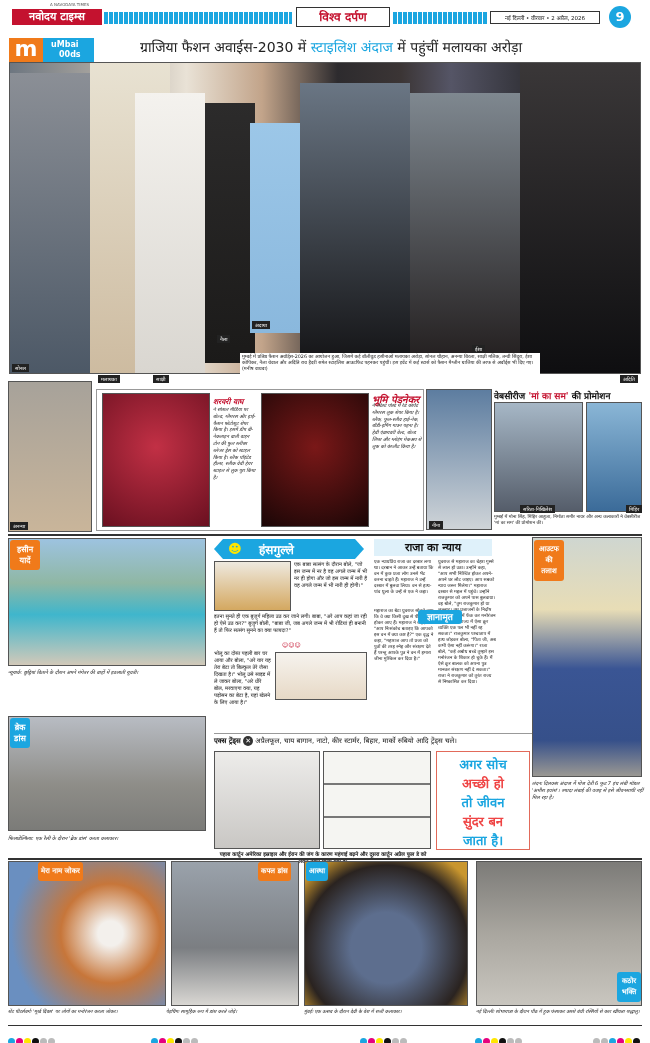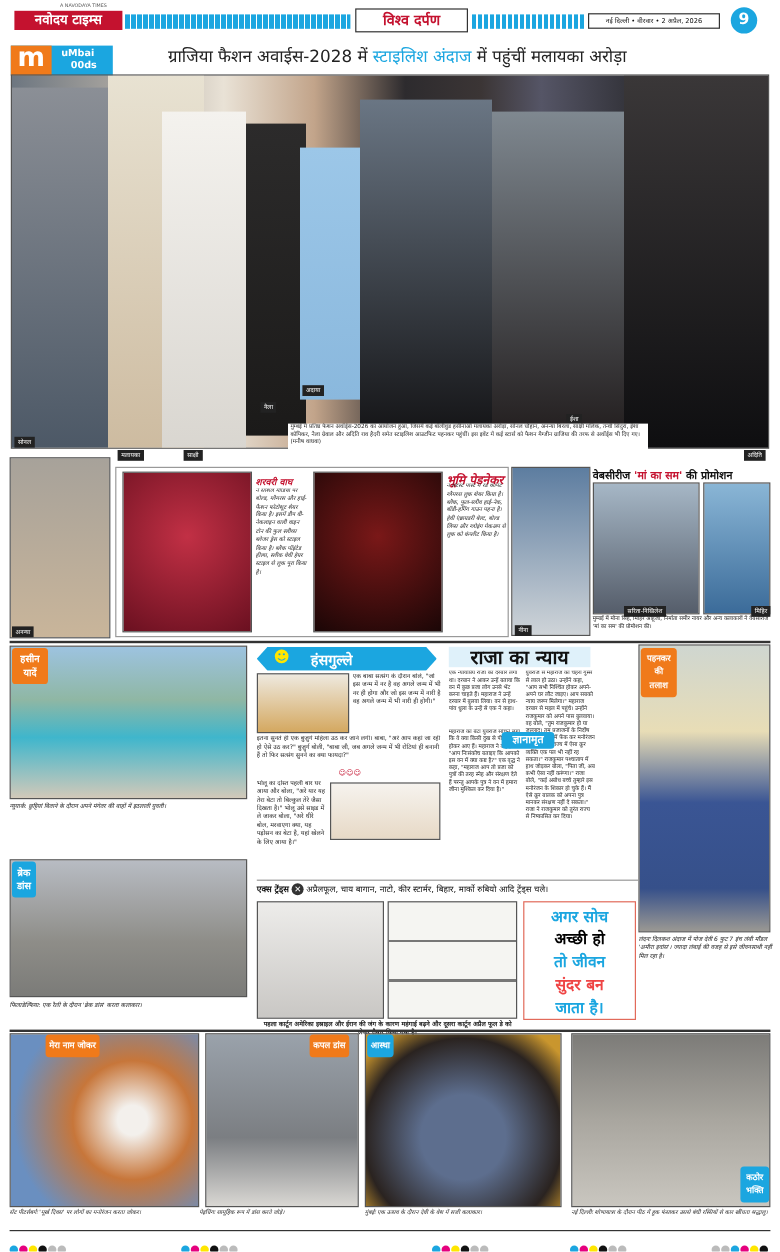--- a/index.html
+++ b/index.html
@@ -28,21 +28,21 @@
   <div class="abs" style="left:609px;top:6px;width:22px;height:22px;border-radius:50%;background:#1ba6e0;color:#fff;font-weight:bold;font-size:13px;text-align:center;line-height:22px">9</div>
 </div>
 
 <div class="abs" style="left:9px;top:38px;width:85px;height:25px;background:#1ba6e0">
   <div class="abs" style="left:0;top:0;width:34px;height:25px;background:#f07a1a;color:#fff;font-weight:bold;font-size:22px;text-align:center;line-height:22px">m</div>
   <div class="abs" style="left:42px;top:2px;color:#fff;font-weight:bold;font-size:8px">uMbai</div>
   <div class="abs" style="left:50px;top:12px;color:#fff;font-weight:bold;font-size:8px">00ds</div>
 </div>
 
 <div class="abs" style="left:140px;top:37px;width:420px;font-size:14px;color:#222;white-space:nowrap">
-  <span>ग्राजिया फैशन अवाईस-2028 में </span><span style="color:#1ba6e0">स्टाइलिश अंदाज</span><span> में पहुंचीं मलायका अरोड़ा</span>
+  <span>ग्राजिया फैशन अवाईस-2030 में </span><span style="color:#1ba6e0">स्टाइलिश अंदाज</span><span> में पहुंचीं मलायका अरोड़ा</span>
 </div>
 <div class="abs" style="left:155px;top:64px;width:290px;height:18px;background:#1b8fd0;color:#fff;font-weight:bold;font-size:9px;text-align:center;line-height:18px;border-radius:2px">साक्षी मलिक, ईशा कोपिकर और नैला ग्रेवाल ने भी बढ़ाई इवेंट की शोभा</div>
 
 <div class="photo" style="left:9px;top:62px;width:632px;height:312px;background:linear-gradient(90deg,#6d7680 0%,#b9b2a8 18%,#e9e2d6 28%,#c2a48a 40%,#2d2b2e 52%,#3b3535 62%,#556 70%,#2a2a2e 85%,#1a1a1e 100%)">
   <div class="abs" style="left:0;top:10px;width:80px;height:302px;background:linear-gradient(#8b8f96,#4c5866)"></div>
   <div class="abs" style="left:80px;top:0;width:80px;height:312px;background:linear-gradient(#e8e2d2,#cdbba0)"></div>
   <div class="abs" style="left:125px;top:30px;width:70px;height:282px;background:linear-gradient(#f4f2ee,#d9d6d0)"></div>
   <div class="abs" style="left:195px;top:40px;width:50px;height:260px;background:linear-gradient(#2c2b2b,#1b1a19)"></div>
   <div class="abs" style="left:240px;top:60px;width:50px;height:210px;background:linear-gradient(#9cc7e8,#8ab8dd)"></div>
   <div class="abs" style="left:290px;top:20px;width:110px;height:280px;background:linear-gradient(#6a7684,#141416)"></div>
@@ -94,44 +94,44 @@
   <span style="position:absolute;left:14px;top:2px;font-size:13px;color:#ffe600">☻</span>
   <span style="position:absolute;left:45px;top:2px;color:#fff;font-weight:bold;font-size:12px">हंसगुल्ले</span>
 </div>
 <div class="photo" style="left:214px;top:561px;width:77px;height:50px;background:linear-gradient(#eee9df,#d4a860)"></div>
 <div class="abs txt" style="left:294px;top:561px;width:74px;height:52px;overflow:hidden">एक बाबा सत्संग के दौरान बोले, "जो इस जन्म में नर है वह अगले जन्म में भी नर ही होगा और जो इस जन्म में नारी है वह अगले जन्म में भी नारी ही होगी।"</div>
 <div class="abs txt" style="left:214px;top:613px;width:154px;height:28px;overflow:hidden">इतना सुनते ही एक बुजुर्ग महिला उठ कर जाने लगी। बाबा, "अरे आप कहां जा रही हो ऐसे उठ कर?" बुजुर्ग बोली, "बाबा जी, जब अगले जन्म में भी रोटियां ही बनानी हैं तो फिर सत्संग सुनने का क्या फायदा?"</div>
 <div class="abs" style="left:282px;top:641px;font-size:6px;color:#c4122f">☺☺☺</div>
 <div class="abs txt" style="left:214px;top:650px;width:58px;height:62px;overflow:hidden">भोलू का दोस्त पहली बार घर आया और बोला, "अरे यार यह तेरा बेटा तो बिल्कुल तेरे जैसा दिखता है।" भोलू उसे साइड में ले जाकर बोला, "अरे धीरे बोल, मरवाएगा क्या, यह पड़ोसन का बेटा है, यहां खेलने के लिए आया है।"</div>
 <div class="photo" style="left:275px;top:652px;width:92px;height:48px;background:linear-gradient(#f6f3ee,#e7d9c6)"></div>
 
-<div class="abs" style="left:374px;top:539px;width:118px;height:17px;background:#dff1fa;font-weight:bold;font-size:16px;text-align:center;line-height:17px">राजा का न्याय</div>
+<div class="abs" style="left:374px;top:539px;width:118px;height:17px;background:#dff1fa;font-weight:bold;font-size:11px;text-align:center;line-height:17px">राजा का न्याय</div>
 <div class="abs txt" style="left:374px;top:559px;width:60px;height:48px;overflow:hidden;font-size:4.6px;line-height:6px">एक न्यायप्रिय राजा का दरबार लगा था। दरबान ने आकर उन्हें बताया कि वन में कुछ प्रजा लोग उनसे भेंट करना चाहते हैं। महाराज ने उन्हें दरबार में बुलवा लिया। वन से हाथ-पांव धुला के उन्हें से एक ने कहा।</div>
 <div class="abs txt" style="left:374px;top:608px;width:60px;height:102px;overflow:hidden;font-size:4.6px;line-height:6px">महाराज का बेटा युवराज सोचने लगा कि वे क्या किसी दुख से पीड़ित होकर आए हैं। महाराज ने कहा, "आप निःसंकोच बताइए कि आपको इस वन में क्या कष्ट है?" एक वृद्ध ने कहा, "महाराज आप तो प्रजा को पुत्रों की तरह स्नेह और संरक्षण देते हैं परन्तु आपके पुत्र ने वन में हमारा जीना मुश्किल कर दिया है।"</div>
 <div class="abs txt" style="left:438px;top:559px;width:58px;height:151px;overflow:hidden;font-size:4.6px;line-height:6px">युवराज से महाराज का चेहरा गुस्से से लाल हो उठा। उन्होंने कहा, "आप सभी निश्चिंत होकर अपने-अपने घर लौट जाइए। आप सबको न्याय जरूर मिलेगा।" महाराज दरबार से महल में पहुंचे। उन्होंने राजकुमार को अपने पास बुलवाया। वह बोले, "तुम राजकुमार हो या जल्लाद। तुम प्रजाजनों के निर्दोष बच्चों को नदी में फेंक कर मनोरंजन करते हो। मेरे राज्य में ऐसा क्रूर व्यक्ति एक पल भी नहीं रह सकता।" राजकुमार पश्चाताप में हाथ जोड़कर बोला, "पिता जी, अब कभी ऐसा नहीं करूंगा।" राजा बोले, "कई अबोध बच्चे तुम्हारे इस मनोरंजन के शिकार हो चुके हैं। मैं ऐसे क्रूर बालक को अपना पुत्र मानकर संरक्षण नहीं दे सकता।" राजा ने राजकुमार को तुरंत राज्य से निष्कासित कर दिया।</div>
 <div class="abs" style="left:418px;top:610px;width:44px;height:14px;background:#1ba6e0;color:#fff;font-weight:bold;font-size:9px;text-align:center;line-height:14px;border-radius:3px">ज्ञानामृत</div>
 
 <div class="photo" style="left:532px;top:537px;width:110px;height:240px;background:linear-gradient(#cfd6d0 0%,#e8ddb6 30%,#3a5594 55%,#36508a 85%,#9a9893 100%)"></div>
-<div class="tag orange" style="left:534px;top:540px;width:30px;font-size:7px">पहनकर की तलाश</div>
+<div class="tag orange" style="left:534px;top:540px;width:30px;font-size:7px">आउटफ की तलाश</div>
 <div class="abs txt ital" style="left:532px;top:780px;width:112px;font-size:5px;line-height:7px">लंदनः दिलकश अंदाज में पोज देती 6 फुट 7 इंच लंबी मॉडल 'अमीरा इवांस'। ज्यादा लंबाई की वजह से इसे जीवनसाथी नहीं मिल रहा है।</div>
 
 <div class="hr" style="left:214px;top:733px;width:318px;background:#999"></div>
 <div class="abs" style="left:214px;top:736px;width:320px;font-size:7px;white-space:nowrap">
   <span style="font-weight:bold">एक्स ट्रेंड्स</span>
   <span style="display:inline-block;width:10px;height:10px;border-radius:50%;background:#333;color:#fff;font-size:7px;text-align:center;line-height:10px;vertical-align:middle">✕</span>
   <span>अप्रैलफूल, चाय बागान, नाटो, कीर स्टार्मर, बिहार, मार्को रुबियो आदि ट्रेंड्स चले।</span>
 </div>
 
 <div class="photo" style="left:214px;top:751px;width:106px;height:98px;background:linear-gradient(#edecea,#c9c7c4)"></div>
 <div class="photo" style="left:323px;top:751px;width:108px;height:98px;background:repeating-linear-gradient(#f5f5f2 0 31px,#777 31px 33px)"></div>
 <div class="abs txt" style="left:214px;top:851px;width:218px;font-size:5.3px;text-align:center;font-weight:bold">पहला कार्टून अमेरिका इस्राइल और ईरान की जंग के कारण महंगाई बढ़ने और दूसरा कार्टून अप्रैल फूल डे को लेकर तैयार किया गया है।</div>
 
 <div class="abs" style="left:436px;top:751px;width:94px;height:99px;border:1.5px solid #e26a5a;text-align:center;font-weight:bold;font-size:13px;line-height:19px;padding-top:3px">
   <div style="color:#1ba6e0">अगर सोच</div>
-  <div style="color:#000000">अच्छी हो</div>
+  <div style="color:#ef4444">अच्छी हो</div>
   <div style="color:#1ba6e0">तो जीवन</div>
   <div style="color:#ef4444">सुंदर बन</div>
   <div style="color:#1ba6e0">जाता है।</div>
 </div>
 
 <div class="hr" style="left:8px;top:858px;width:634px;height:2px"></div>
 
 <div class="photo" style="left:8px;top:861px;width:158px;height:145px;background:radial-gradient(circle at 65% 50%,#f3f0ec 10%,#c7763a 40%,#6a8fc0 80%)"></div>
 <div class="tag orange" style="left:38px;top:862px;font-size:7px">मेरा नाम जोकर</div>
 <div class="abs txt ital" style="left:8px;top:1008px;width:160px;font-size:4.8px">सेंट पीटर्सबर्गः 'मूर्ख दिवस' पर लोगों का मनोरंजन करता जोकर।</div>

